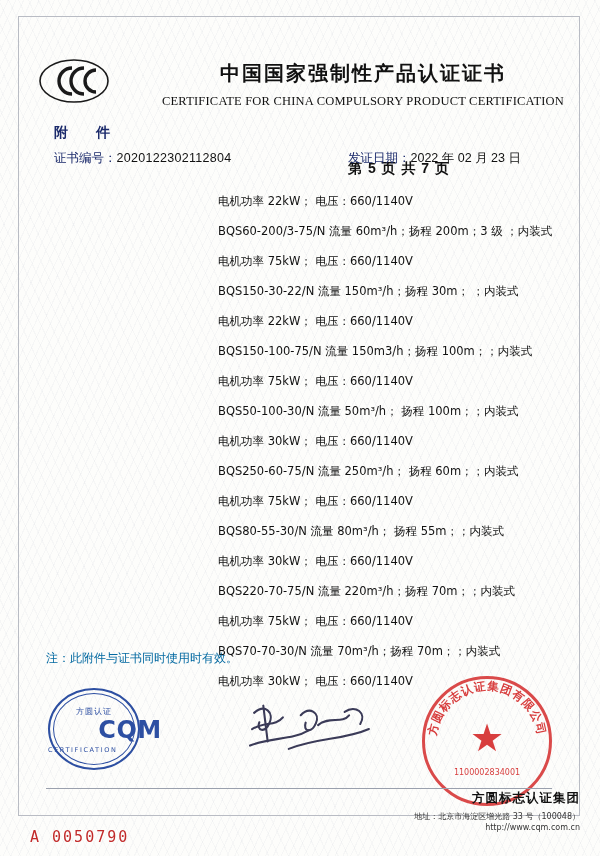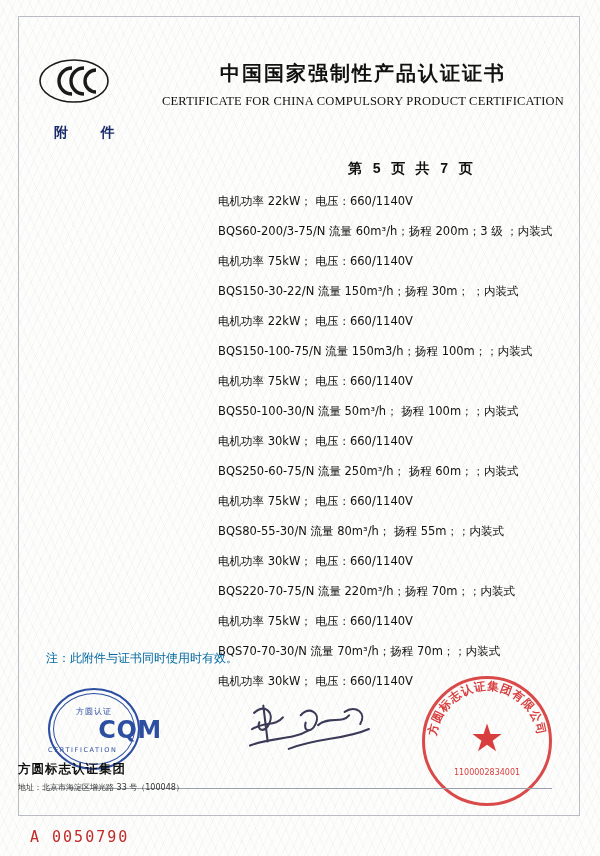--- a/index.html
+++ b/index.html
@@ -83,21 +83,21 @@
     color: #111;
     font-family: "Liberation Serif", serif;
   }
 
   
   .meta {
     position: absolute;
     left: 0;
     top: 108px;
     width: 562px;
-    font-family: Liberation Mono, monospace;
+    font-family: Liberation Sans, sans-serif;
   }
   .meta-row {
     position: relative;
     height: 26px;
   }
   .attach-label {
     position: absolute;
     left: 36px;
     top: 0;
     font-size: 14px;
@@ -294,23 +294,23 @@
   .footer-rule {
     position: absolute;
     left: 28px;
     top: 772px;
     width: 506px;
     border-top: 1px solid #9aa0ad;
   }
   .footer {
     position: absolute;
     left: 0;
-    top: 745px;
+    top: 774px;
     width: 562px;
-    text-align: left;
+    text-align: right;
     font-family: "DejaVu Sans", sans-serif;
   }
   .footer-org {
     font-size: 12.5px;
     font-weight: bold;
     color: #111;
     letter-spacing: 1px;
   }
   .footer-addr {
     font-size: 8px;
@@ -353,20 +353,28 @@
       <div class="titles">
         <div class="title-cn">中国国家强制性产品认证证书</div>
         <div class="title-en">CERTIFICATE FOR CHINA COMPULSORY PRODUCT CERTIFICATION</div>
       </div>
     </div>
 
     <div class="meta">
       <div class="meta-row">
         <div class="attach-label">附 件</div>
         <div class="page-no">第 5 页 共 7 页</div>
+      </div>
+      <div class="meta-row">
+        <div class="cert-no">
+          <span>证书编号：</span><span class="val">2020122302112804</span>
+        </div>
+        <div class="issue-date">
+          <span>发证日期：</span><span class="val">2022 年 02 月 23 日</span>
+        </div>
       </div>
     </div>
 
     <div class="body-list">
       <div class="body-line">电机功率 22kW； 电压：660/1140V</div>
       <div class="body-line">BQS60-200/3-75/N 流量 60m³/h；扬程 200m；3 级 ；内装式</div>
       <div class="body-line">电机功率 75kW； 电压：660/1140V</div>
       <div class="body-line">BQS150-30-22/N  流量 150m³/h；扬程 30m； ；内装式</div>
       <div class="body-line">电机功率 22kW； 电压：660/1140V</div>
       <div class="body-line">BQS150-100-75/N 流量 150m3/h；扬程 100m；；内装式</div>
@@ -417,17 +425,18 @@
         <text><textPath href="#arcpath" startOffset="50%" text-anchor="middle">方圆标志认证集团有限公司</textPath></text>
       </svg>
       <div class="seal-star">★</div>
       <div class="seal-code">1100002834001</div>
     </div>
 
     <div class="footer-rule"></div>
     <div class="footer">
       <div class="footer-org">方圆标志认证集团</div>
       <div class="footer-addr">地址：北京市海淀区增光路 33 号（100048）</div>
+      <div class="footer-url">http://www.cqm.com.cn</div>
     </div>
   </div>
 
   <div class="serial">A 0050790</div>
 </div>
 
 </body></html>

